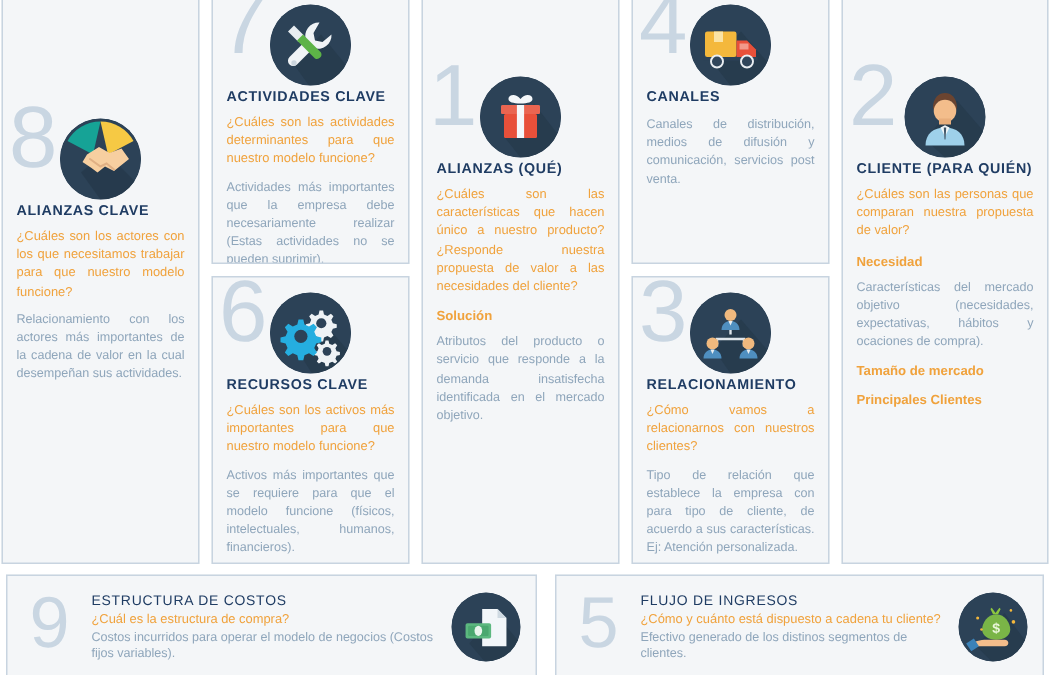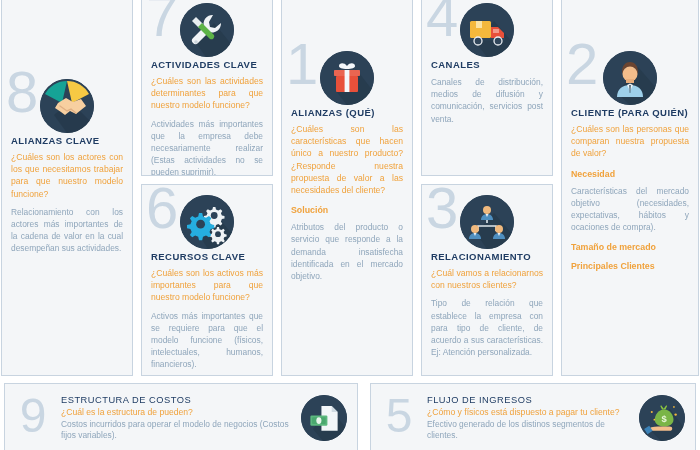--- a/index.html
+++ b/index.html
@@ -260,21 +260,21 @@
             <path d="M13.6 38 l1.4 3 1.4-3z" fill="#e9eef2"></path>
           </g>
           <g>
             <circle cx="39" cy="34" r="4" fill="#f0b97e"></circle>
             <path d="M33 44 c0-4 3-6 6-6 s6 2 6 6z" fill="#4f8fc0"></path>
             <path d="M37.6 38 l1.4 3 1.4-3z" fill="#e9eef2"></path>
           </g>
         </svg>
       </div>
       <div class="title">RELACIONAMIENTO</div>
-      <div class="q">¿Cuál vamos a relacionarnos con nuestros clientes?</div>
+      <div class="q">¿Cómo vamos a relacionarnos con nuestros clientes?</div>
       <div class="a">Tipo de relación que establece la empresa con para tipo de cliente, de acuerdo a sus características. Ej: Atención personalizada.</div>
     </div>
   </div>
 
   <div class="panel" id="p2">
     <div class="panel-inner">
       <div class="ghost-num">2</div>
       <div class="icon-circle icon-mid">
         <svg viewBox="0 0 54 54">
           <circle cx="27" cy="27" r="27" fill="#2c4257"></circle>
@@ -294,21 +294,21 @@
       <div class="sub-h">Tamaño de mercado</div>
       <div class="sub-h">Principales Clientes</div>
     </div>
   </div>
 
   <div class="bottom" id="p9">
     <div class="bottom-inner">
       <div class="bottom-num">9</div>
       <div class="bottom-text">
         <div class="bottom-title">ESTRUCTURA DE COSTOS</div>
-        <div class="bottom-q">¿Cuál es la estructura de pueden?</div>
+        <div class="bottom-q">¿Cuál es la estructura de compra?</div>
         <div class="bottom-a">Costos incurridos para operar el modelo de negocios (Costos fijos variables).</div>
       </div>
       <div class="bottom-icon">
         <div class="icon-circle">
           <svg viewBox="0 0 54 54">
             <circle cx="27" cy="27" r="27" fill="#2c4257"></circle>
             <path d="M34 16 L54 40 A27 27 0 0 1 26 54 L14 40 Z" fill="#223546" opacity=".5"></path>
             <path d="M24 13 h12 l7 7 v22 h-19z" fill="#f2f6f9"></path>
             <path d="M36 13 l7 7 h-7z" fill="#cfdae2"></path>
             <rect x="11" y="24" width="20" height="12" rx="1.5" fill="#5cb87f"></rect>
@@ -318,21 +318,21 @@
         </div>
       </div>
     </div>
   </div>
 
   <div class="bottom" id="p5">
     <div class="bottom-inner">
       <div class="bottom-num">5</div>
       <div class="bottom-text">
         <div class="bottom-title">FLUJO DE INGRESOS</div>
-        <div class="bottom-q">¿Cómo y físicos está dispuesto a pagar tu cliente?</div>
+        <div class="bottom-q">¿Cómo y cuánto está dispuesto a cadena tu cliente?</div>
         <div class="bottom-a">Efectivo generado de los distinos segmentos de clientes.</div>
       </div>
       <div class="bottom-icon">
         <div class="icon-circle">
           <svg viewBox="0 0 54 54">
             <circle cx="27" cy="27" r="27" fill="#2c4257"></circle>
             <path d="M36 16 L54 40 A27 27 0 0 1 26 54 L14 42 Z" fill="#223546" opacity=".5"></path>
             <path d="M26 12 l3 4 3-4 1 1 -2 4 h-4 l-2-4z" fill="#8cc63f"></path>
             <path d="M29.5 17 c7 0 11 7 11 12 0 5-5 8-11 8 s-11-3-11-8c0-5 4-12 11-12z" fill="#7ab547"></path>
             <text x="29.5" y="32" font-family="Liberation Sans, sans-serif" font-size="11" font-weight="bold" fill="#e9f6d9" text-anchor="middle">$</text>

